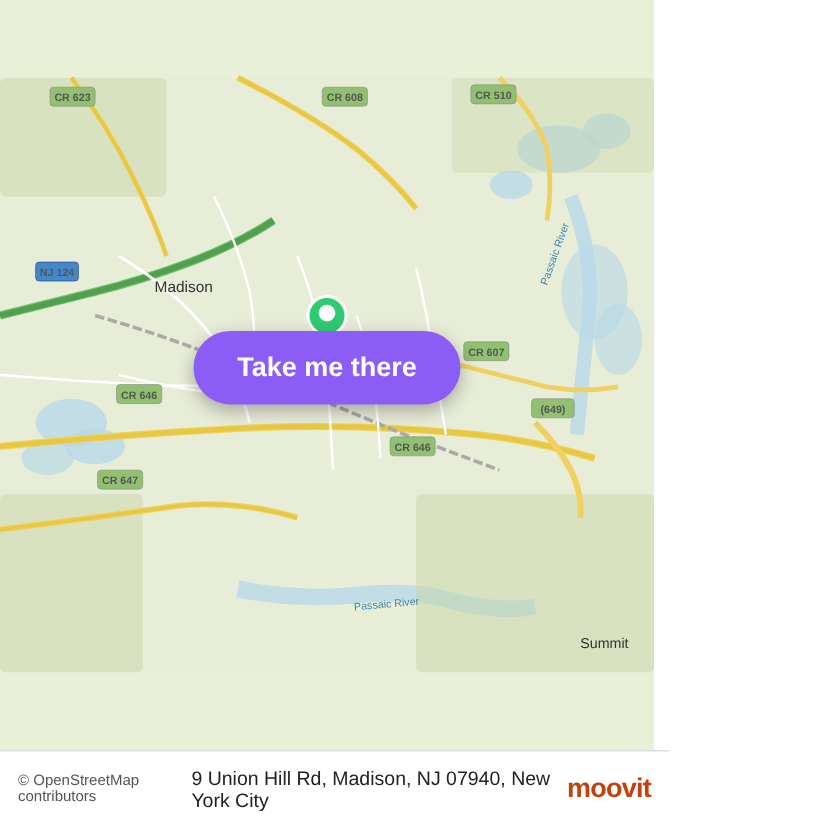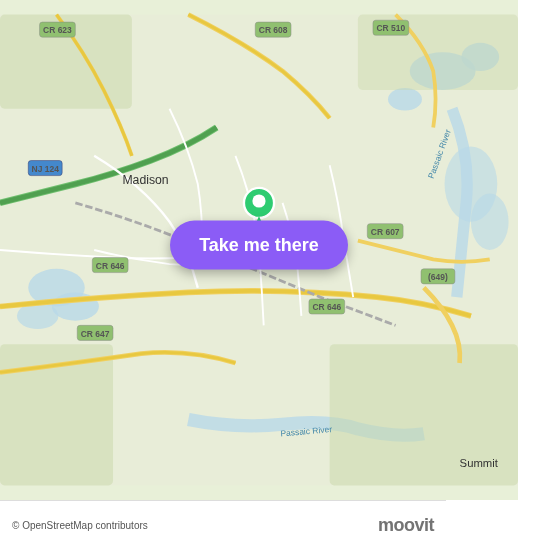--- a/index.html
+++ b/index.html
@@ -5,21 +5,21 @@
     * { margin: 0; padding: 0; box-sizing: border-box; }
     body {
       width: 550px;
       height: 550px;
       overflow: hidden;
       font-family: Arial, sans-serif;
       position: relative;
     }
 
     #map-container {
-      width: 518px;
+      width: 436px;
       height: 500px;
       position: relative;
       overflow: hidden;
       background-color: #e8f0d8;
     }
 
     
     #map-svg {
       width: 100%;
       height: 100%;
@@ -80,21 +80,21 @@
 
     #moovit-logo {
       display: flex;
       align-items: center;
       gap: 2px;
     }
 
     #moovit-logo-text {
       font-size: 18px;
       font-weight: bold;
-      color: #737373;
+      color: #c2410c;
       letter-spacing: -0.5px;
     }
 
     .road-label {
       font-size: 9px;
       fill: #555;
       font-family: Arial, sans-serif;
     }
   </style>
 </head>
@@ -193,16 +193,17 @@
     <path d="M275 214 L268 230 L275 226 L282 230 Z" fill="#2ecc71"></path>
   </svg>
 
   <button id="take-me-there-btn">Take me there</button>
 </div>
 
 <div id="footer-bar">
   <div id="footer-left">
     <span id="openstreetmap-logo">© OpenStreetMap contributors</span>
   </div>
+  <div id="footer-address">9 Union Hill Rd, Madison, NJ 07940, New York City</div>
   <div id="moovit-logo">
     <span id="moovit-logo-text">moovit</span>
   </div>
 </div>
 
 </body></html>

